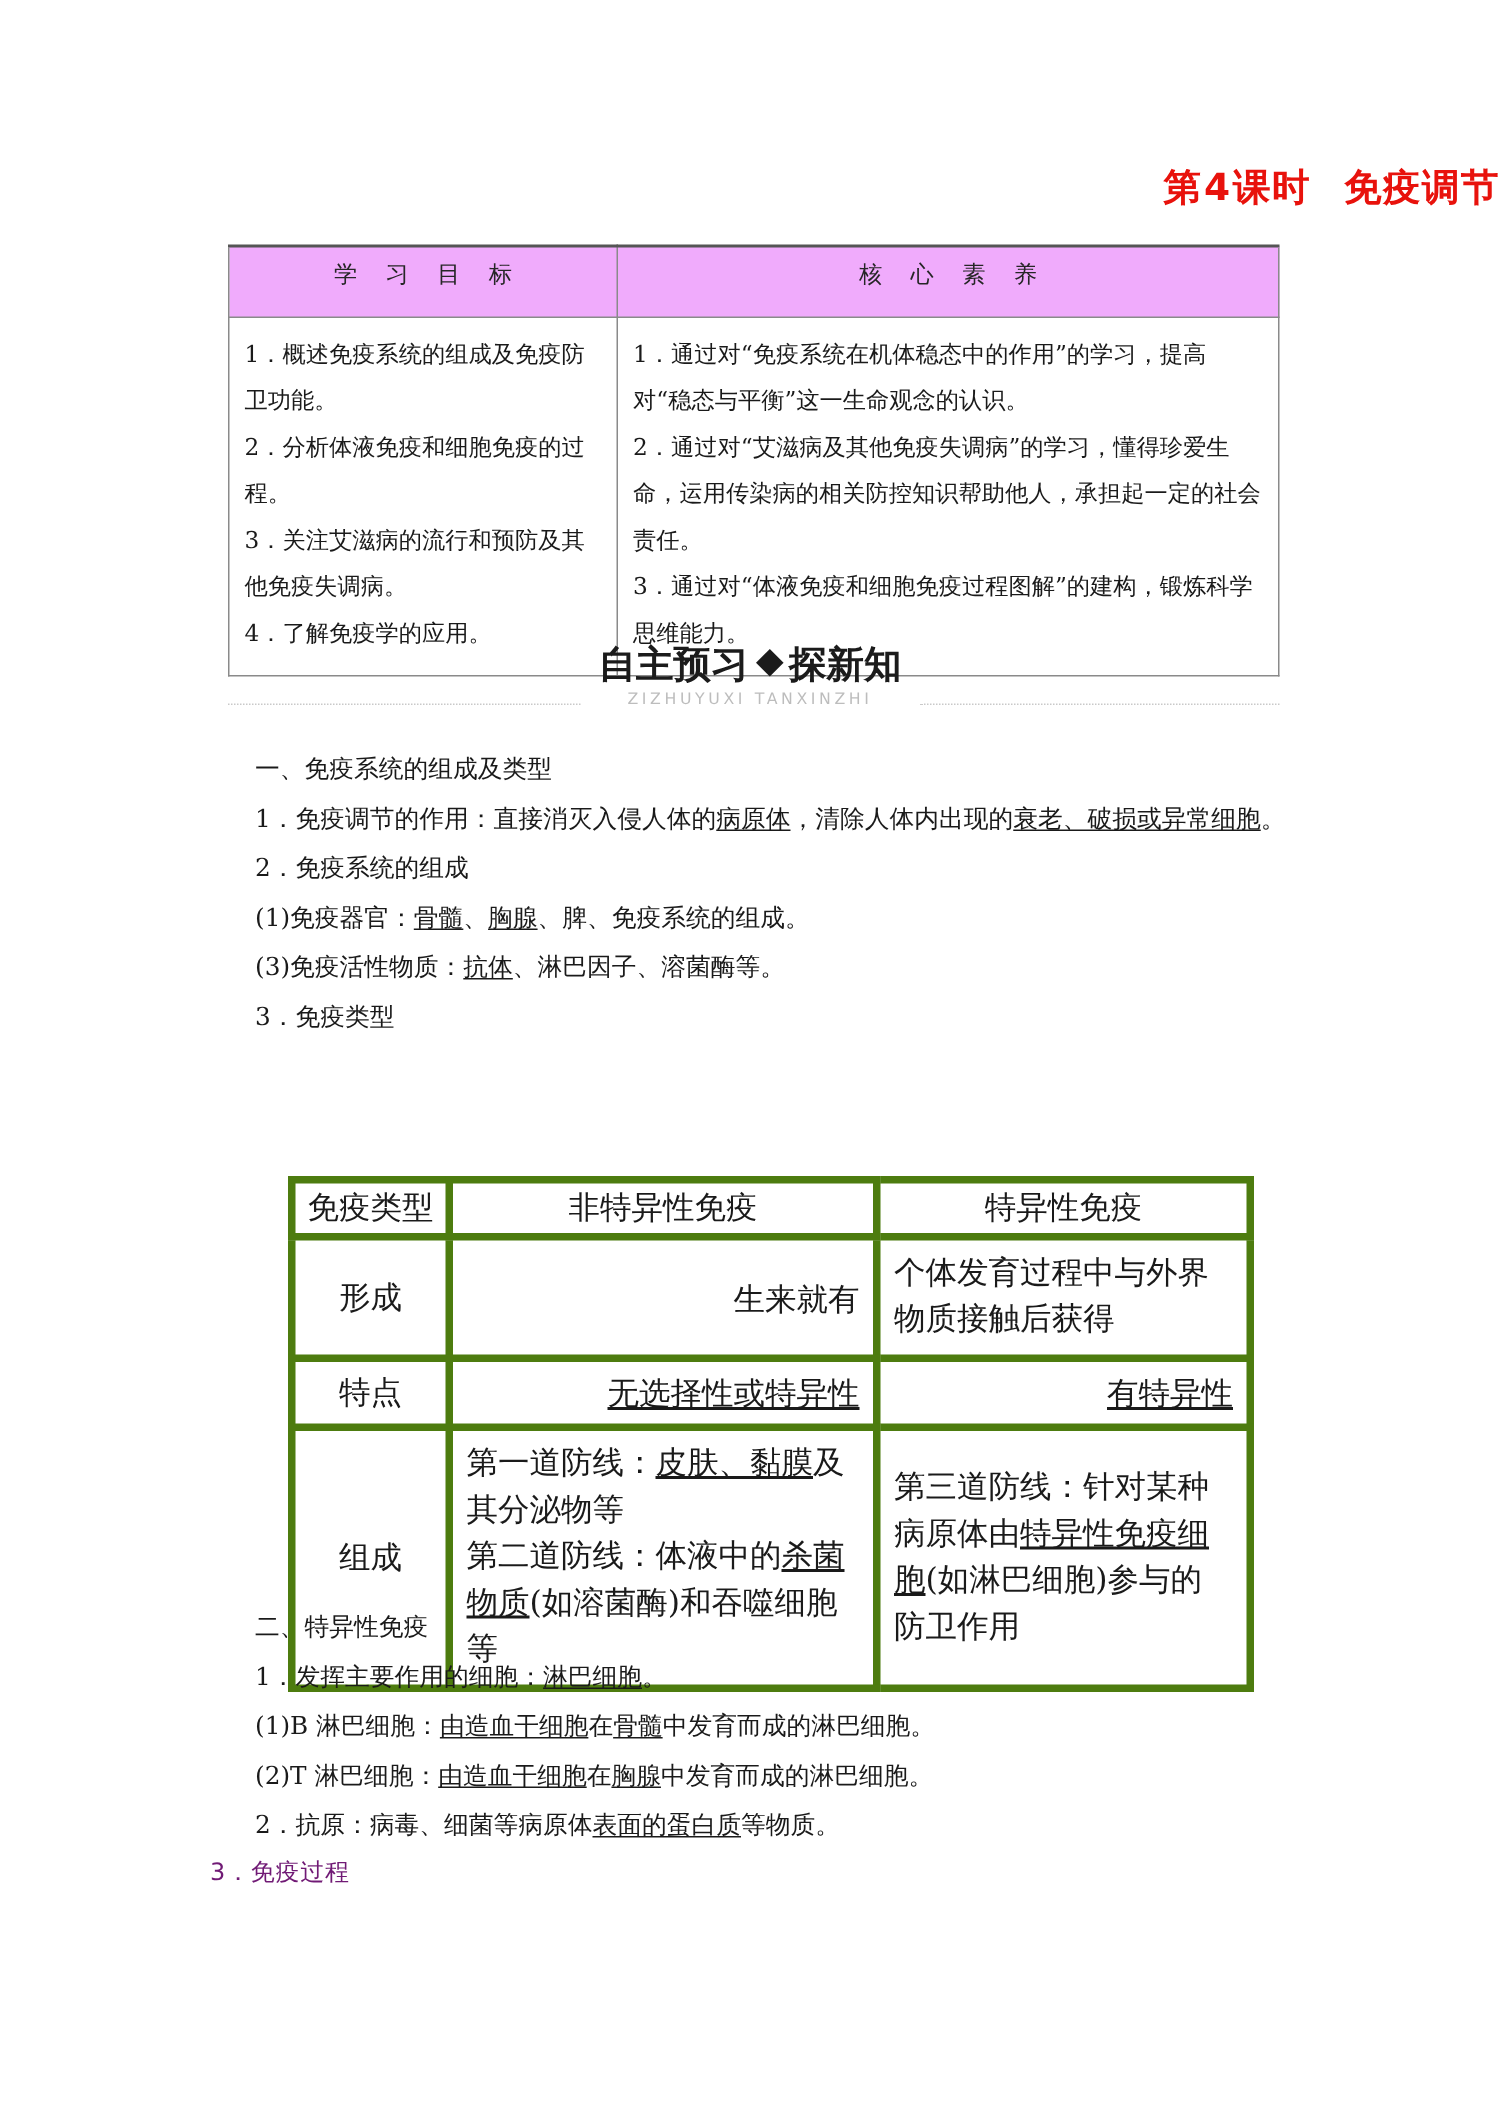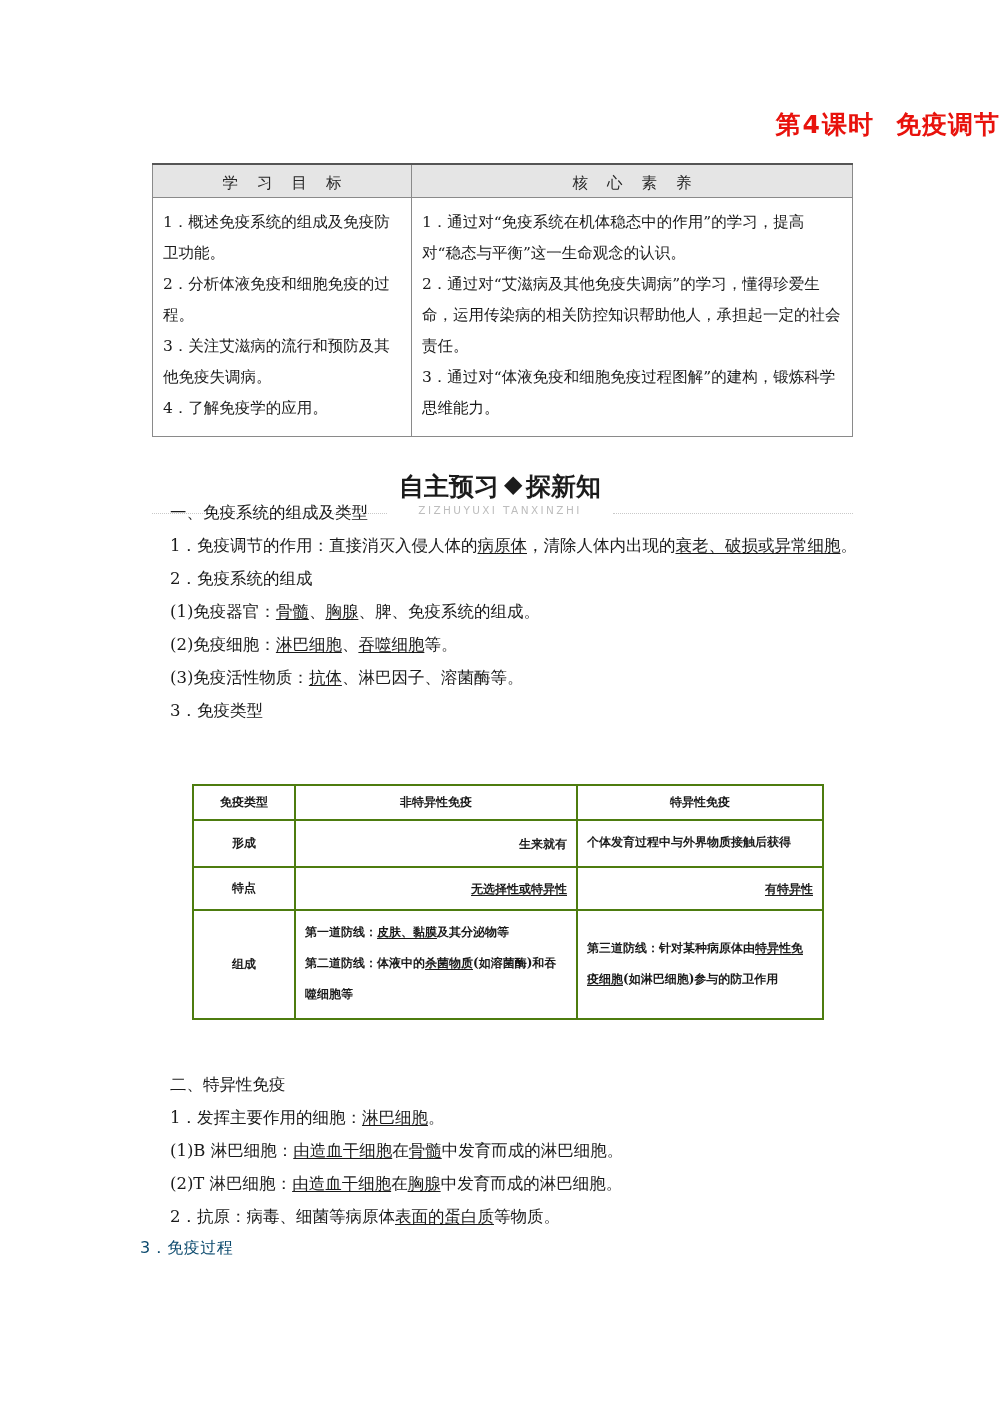--- a/index.html
+++ b/index.html
@@ -49,42 +49,42 @@
     border-collapse: collapse;
     border: 1px solid #8a8a8a;
     border-top: 2px solid #555;
     table-layout: fixed;
   }
   .obj-table th, .obj-table td {
     border: 1px solid #8a8a8a;
     vertical-align: top;
   }
   .obj-table thead th {
-    background: #e5e5e5;
+    background: #f0abfc;
     text-align: center;
     font-weight: normal;
     font-size: 15.5px;
     letter-spacing: 7px;
-    padding: 8px 0 3px 0;
+    padding: 8px 0 17px 0;
     text-indent: 7px;
     color: #262626;
   }
   .obj-table tbody td {
     padding: 9px 10px 12px 10px;
     font-size: 15.5px;
     line-height: 31px;
   }
   .obj-col-left { width: 258px; }
   .obj-li { white-space: normal; }
 
   
   .banner {
     position: absolute;
     left: 0;
-    top: 472px;
+    top: 428px;
     width: 1000px;
     height: 48px;
     text-decoration: underline;
   }
   .banner-inner {
     position: absolute;
     left: 50%;
     top: 0;
     transform: translateX(-50%);
     text-align: center;
@@ -142,41 +142,40 @@
   .imm-table {
     position: absolute;
     left: 192px;
     top: 784px;
     width: 620px;
     border-collapse: collapse;
     table-layout: fixed;
     border: 1px solid #6f6f6f;
   }
   .imm-table td {
-    border: 2px solid #4d7c0f;
-    font-size: 12px;
+    border: 5px solid #4d7c0f;
+    font-size: 21px;
     line-height: 31px;
     vertical-align: middle;
-    font-weight: bold;
   }
   .imm-c1 { width: 98px; text-align: center; }
   .imm-c2 { width: 278px; margin-top: 15px; }
   .imm-c3 { width: 242px; }
   .imm-table td.ctr { text-align: center; }
   .imm-table td.pad { padding: 6px 9px 8px 9px; vertical-align: middle; }
   .imm-table td.padc { padding: 6px 9px 4px 9px; text-align: right; }
 
   
   .bottom-line {
     position: absolute;
     left: 140px;
     top: 1238px;
     font-family: "DejaVu Sans", "Liberation Sans", sans-serif;
     font-size: 16px;
-    color: #0c4a6e;
+    color: #701a75;
     letter-spacing: 0.5px;
   }
 </style>
 </head>
 <body>
 
 <div class="page">
 
   <div class="lesson-title">
     <span>第</span><span class="num">4</span><span>课时</span><span class="gap"></span><span>免疫调节</span>
@@ -213,21 +212,20 @@
       <div class="banner-title"><span>自主预习</span><span class="banner-diamond"></span><span>探新知</span></div>
       <div class="banner-pinyin">ZIZHUYUXI TANXINZHI</div>
     </div>
   </div>
 
   <div class="body-block">
     <p class="p ind1">一、免疫系统的组成及类型</p>
     <p class="p ind1"><span>1．免疫调节的作用：直接消灭入侵人体的</span><span class="u">病原体</span><span>，清除人体内出现的</span><span class="u">衰老、破损或异常细胞</span><span>。</span></p>
     <p class="p ind1">2．免疫系统的组成</p>
     <p class="p ind1"><span>(1)免疫器官：</span><span class="u">骨髓</span><span>、</span><span class="u">胸腺</span><span>、脾、免疫系统的组成。</span></p>
-    <p class="p ind1"><span>(2)免疫细胞：</span><span class="u">淋巴细胞</span><span>、</span><span class="u">吞噬细胞</span><span>等。</span></p>
     <p class="p ind1"><span>(3)免疫活性物质：</span><span class="u">抗体</span><span>、淋巴因子、溶菌酶等。</span></p>
     <p class="p ind1">3．免疫类型</p>
   </div>
 
   <table class="imm-table">
     <tbody>
       <tr>
         <td class="imm-c1 ctr">免疫类型</td>
         <td class="imm-c2 ctr">非特异性免疫</td>
         <td class="imm-c3 ctr">特异性免疫</td>

